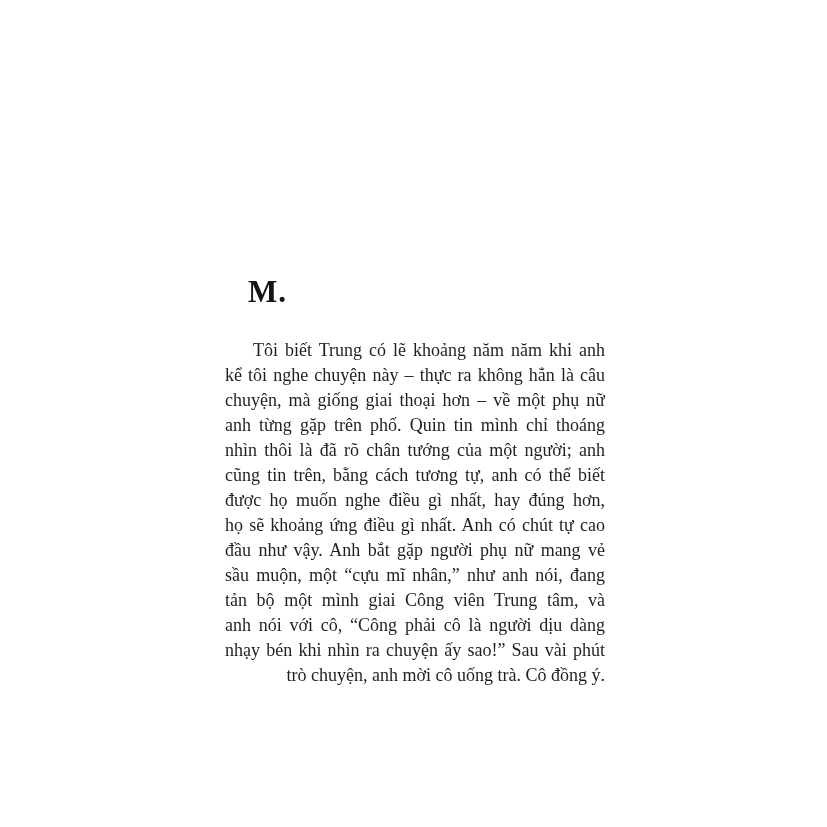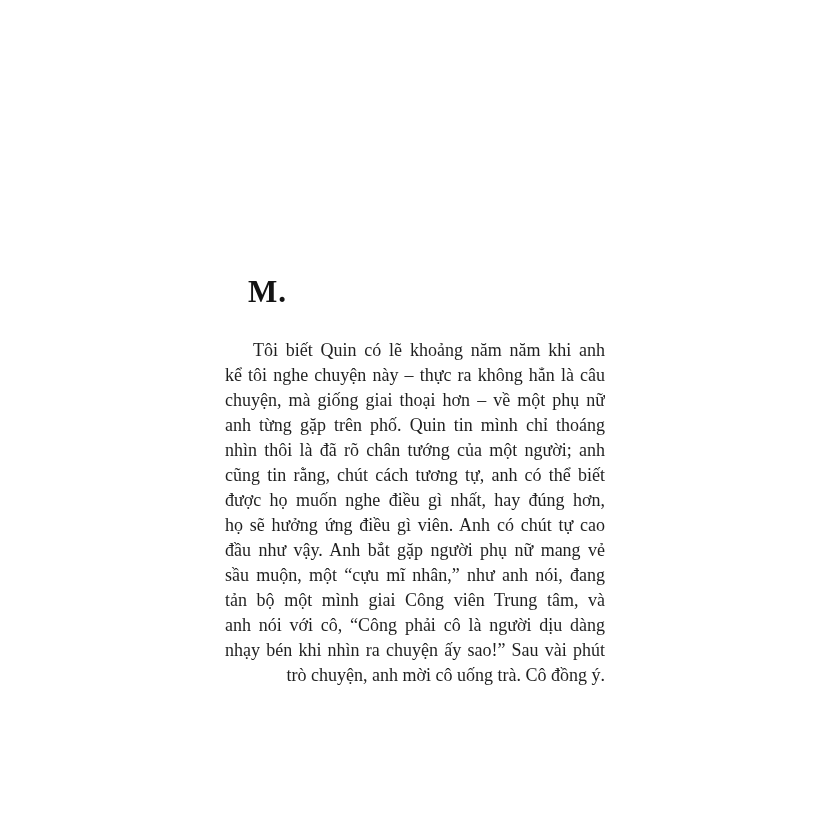--- a/index.html
+++ b/index.html
@@ -60,28 +60,28 @@
   .paragraph .line.last::after {
     content: none;
   }
 </style>
 </head>
 <body>
 
 <div class="book-page">
   <h1 class="chapter-heading">M.</h1>
   <div class="paragraph">
-      <div class="line first">Tôi biết Quin có lẽ khoảng năm năm khi anh</div>
+      <div class="line first">Tôi biết Trung có lẽ khoảng năm năm khi anh</div>
       <div class="line">kể tôi nghe chuyện này – thực ra không hẳn là câu</div>
       <div class="line">chuyện, mà giống giai thoại hơn – về một phụ nữ</div>
       <div class="line">anh từng gặp trên phố. Quin tin mình chỉ thoáng</div>
       <div class="line">nhìn thôi là đã rõ chân tướng của một người; anh</div>
-      <div class="line">cũng tin rằng, chút cách tương tự, anh có thể biết</div>
+      <div class="line">cũng tin trên, bằng cách tương tự, anh có thể biết</div>
       <div class="line">được họ muốn nghe điều gì nhất, hay đúng hơn,</div>
-      <div class="line">họ sẽ hưởng ứng điều gì viên. Anh có chút tự cao</div>
+      <div class="line">họ sẽ khoảng ứng điều gì nhất. Anh có chút tự cao</div>
       <div class="line">đầu như vậy. Anh bắt gặp người phụ nữ mang vẻ</div>
       <div class="line">sầu muộn, một “cựu mĩ nhân,” như anh nói, đang</div>
       <div class="line">tản bộ một mình giai Công viên Trung tâm, và</div>
       <div class="line">anh nói với cô, “Công phải cô là người dịu dàng</div>
       <div class="line">nhạy bén khi nhìn ra chuyện ấy sao!” Sau vài phút</div>
       <div class="line last">trò chuyện, anh mời cô uống trà. Cô đồng ý.</div>
     </div>
 </div>
 
 </body></html>

